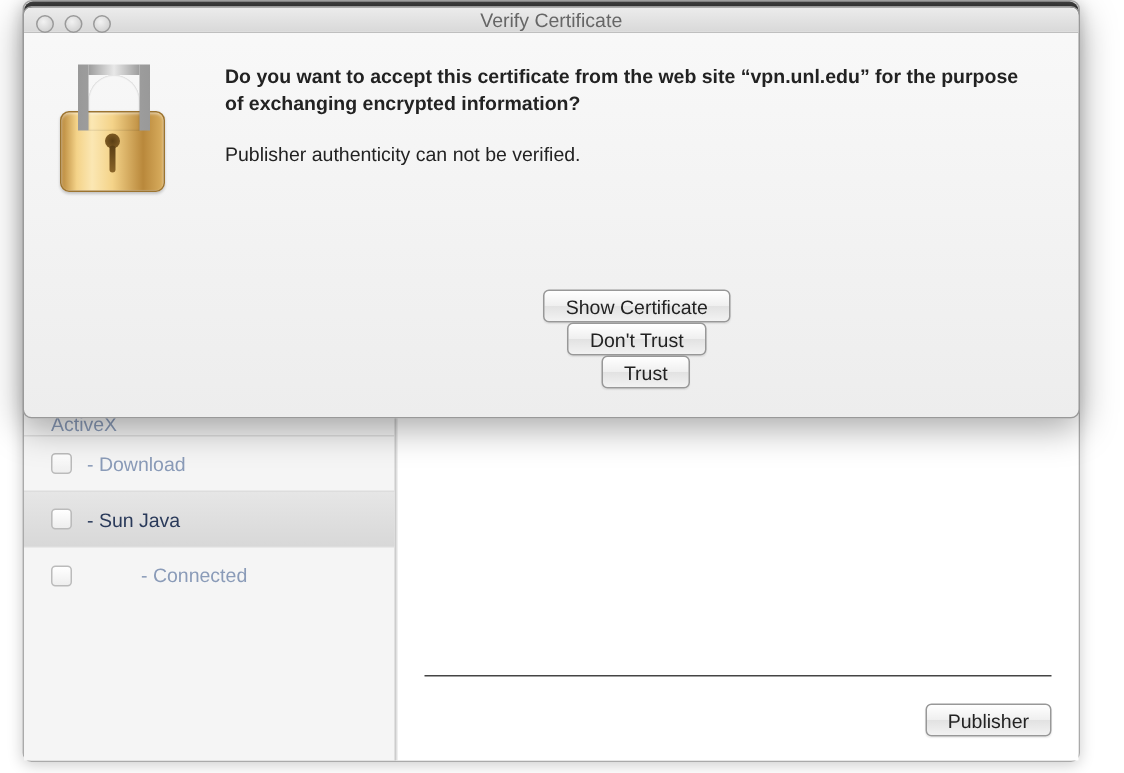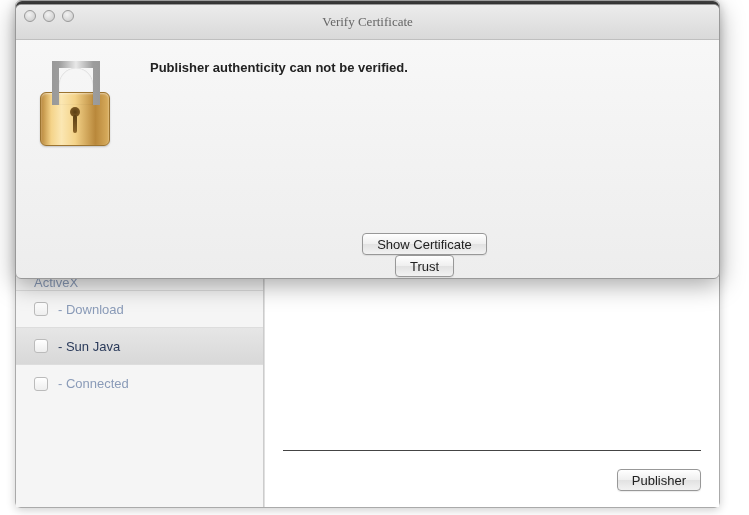--- a/index.html
+++ b/index.html
@@ -109,28 +109,27 @@
       top: 4px;
       left: 15px;
       width: 705px;
       height: 275px;
       background: linear-gradient(to bottom, #f9f9f9, #ededed);
       border: 1px solid #999;
       border-radius: 6px;
       box-shadow: 0 6px 24px rgba(0,0,0,0.35);
     }
     .sheet-titlebar {
-      height: 35px;
+      height: 17px;
       background: linear-gradient(to bottom, #ececec, #d9d9d9);
       border-bottom: 1px solid #bfbfbf;
       border-radius: 6px 6px 0 0;
       display: flex;
       align-items: center;
       position: relative;
-      font-family: Liberation Serif, serif;
     }
     .traffic-lights {
       display: flex;
       gap: 7px;
       position: absolute;
       left: 8px;
       top: 5px;
     }
     .tl {
       width: 12px;
@@ -215,21 +214,21 @@
     }
     .msg-main {
       font-size: 13px;
       font-weight: bold;
       color: #222;
       line-height: 1.35;
       margin-bottom: 18px;
     }
     .msg-sub {
       font-size: 13px;
-      font-weight: bold;
+      font-weight: normal;
       color: #222;
     }
     .sheet-buttons {
       display: flex;
       align-items: center;
       padding-left: 110px;
       padding-top: 10px;
       flex-direction: column;
     }
     .btn {
@@ -271,21 +270,21 @@
         <div class="sidebar-item">
           <span class="check-box"></span>
           <span>- Download</span>
         </div>
 
         <div class="sidebar-item selected">
           <span class="check-box"></span>
           <span>- Sun Java</span>
         </div>
 
-        <div class="sidebar-item" style="border-bottom:none;">
+        <div class="sidebar-item" style="border-bottom:none;gap:36px;">
           <span class="check-box"></span>
           <span>- Connected</span>
         </div>
 
       </div>
       <div class="main-panel">
         <div class="main-hr"></div>
         <div class="download-btn-wrap">
           <button class="btn">Publisher</button>
         </div>
@@ -306,24 +305,26 @@
       <div class="sheet-top">
         <div class="lock-col">
           <div class="lock-icon">
             <div class="lock-body">
               <div class="lock-shackle"></div>
               <div class="lock-keyhole"></div>
             </div>
           </div>
         </div>
         <div class="msg-col">
+          <div class="msg-main">Do you want to accept this certificate from the web site “vpn.unl.edu” for the purpose of exchanging encrypted information?</div>
           <div class="msg-sub">Publisher authenticity can not be verified.</div>
         </div>
       </div>
       <div class="sheet-buttons">
         <button class="btn">Show Certificate</button>
         <div class="spacer"></div>
+        <button class="btn">Don't Trust</button>
         <button class="btn">Trust</button>
       </div>
     </div>
   </div>
 
 </div>
 
 </body></html>

